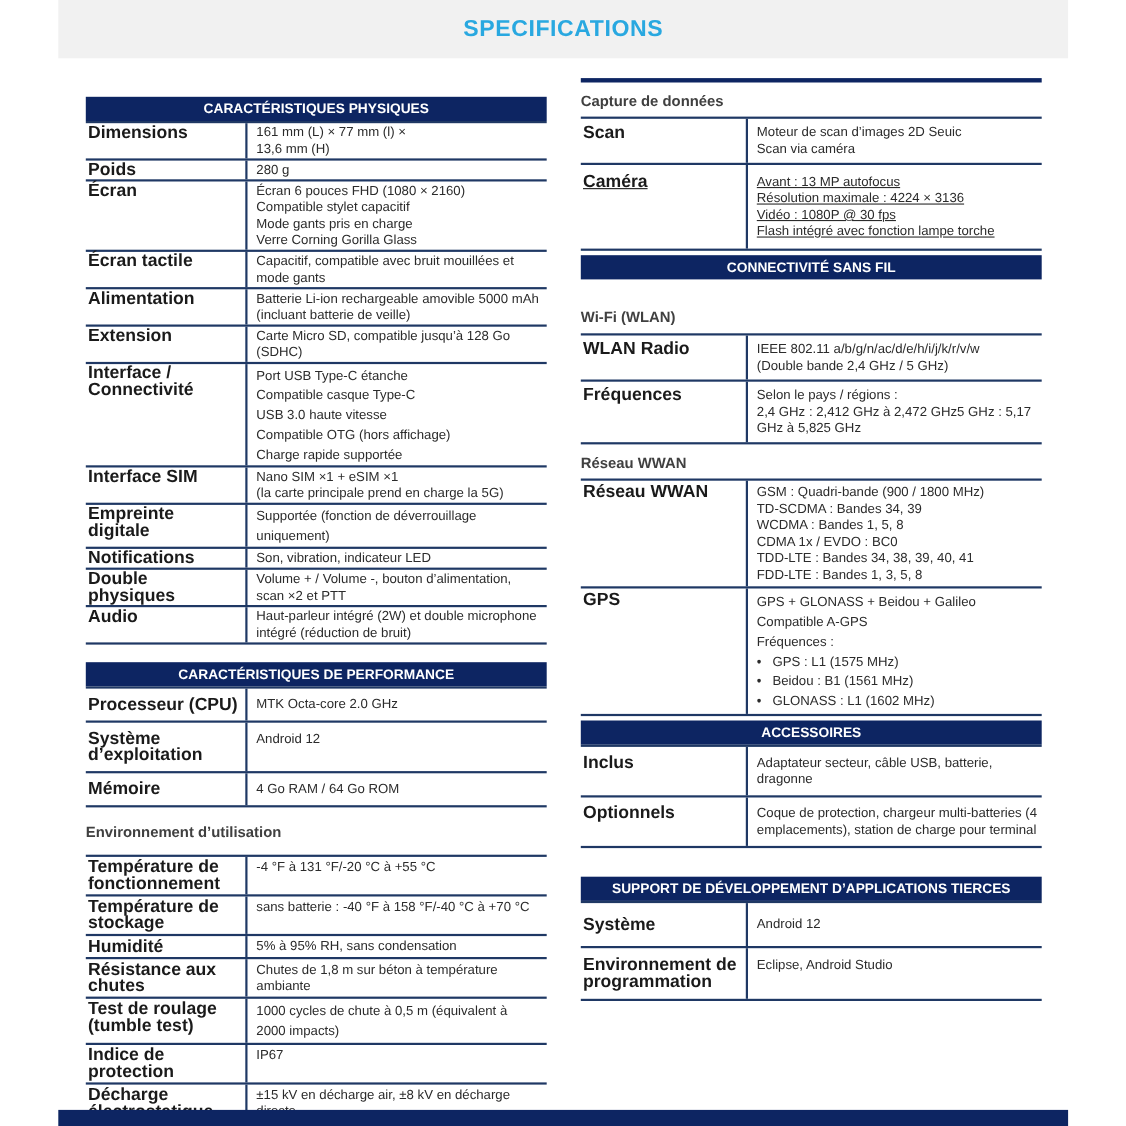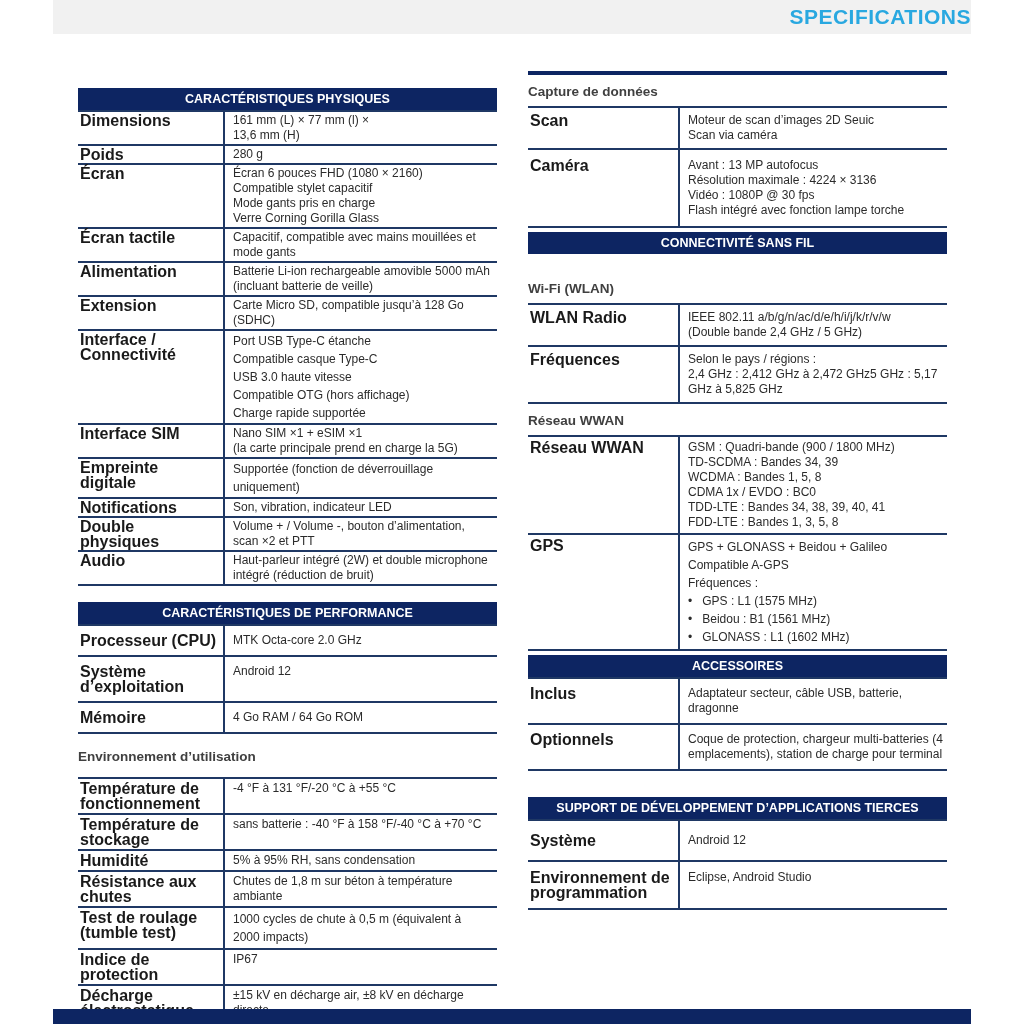--- a/index.html
+++ b/index.html
@@ -1,19 +1,19 @@
 <!DOCTYPE html>
 <html><head>
 <meta charset="utf-8">
 <style>
   html,body{margin:0;padding:0;background:#ffffff;}
   .page{position:relative;width:1024px;height:1024px;background:#ffffff;overflow:hidden;
         font-family:"Liberation Sans",sans-serif;color:#2b2b2b;}
-  .top-band{position:absolute;left:53px;top:0;width:918px;height:34px;background:#f1f1f1;
-            display:flex;align-items:center;justify-content:flex-end;}
+  .top-band{position:absolute;left:53px;top:0;width:918px;height:53px;background:#f1f1f1;
+            display:flex;align-items:center;justify-content:center;}
   .page-title{font-size:21px;font-weight:bold;color:#29a8e0;letter-spacing:.5px;}
   .footer-bar{position:absolute;left:53px;top:1009px;width:918px;height:15px;background:#0d2562;}
 
   .col{position:absolute;width:419px;}
   .col-left{left:78px;top:88px;}
   .col-right{left:528px;top:71px;}
 
   .hdr{background:#0d2562;color:#ffffff;font-weight:bold;font-size:12.5px;text-align:center;
        padding:4px 2px;line-height:14px;}
   .subtitle{color:#404040;font-weight:bold;font-size:13.5px;line-height:17px;}
@@ -26,21 +26,21 @@
        padding:0 4px 4px 8px;white-space:pre-line;}
   .val.spaced{line-height:18px;}
 
   .col-left .lbl{width:137px;}
   .col-right .lbl{width:142px;}
 
   .t-physical .lbl,.t-physical .val{padding-top:1px;padding-bottom:1px;}
   .t-perf .lbl,.t-perf .val{padding-top:7px;padding-bottom:7px;}
   .t-env .lbl,.t-env .val{padding-top:2px;padding-bottom:2px;}
   .t-capture .lbl,.t-capture .val{padding-top:5px;padding-bottom:5px;}
-  .t-capture .row-camera .lbl,.t-capture .row-camera .val{padding-top:8px;padding-bottom:8px;}
+  .t-capture .row-camera .lbl,.t-capture .row-camera .val{padding-top:8px;padding-bottom:8px;text-decoration:underline;}
   .t-wifi .lbl,.t-wifi .val{padding-top:5px;padding-bottom:5px;}
   .t-wwan .lbl,.t-wwan .val{padding-top:3px;padding-bottom:3px;}
   .t-acc .lbl,.t-acc .val{padding-top:7px;padding-bottom:7px;}
   .t-dev .lbl,.t-dev .val{padding-top:12px;padding-bottom:12px;}
   .t-dev .row-env .lbl,.t-dev .row-env .val{padding-top:8px;padding-bottom:8px;}
 
   .mt-16{margin-top:16px;} .mt-14{margin-top:14px;} .mt-12{margin-top:12px;}
   .mt-10{margin-top:26px;} .mt-8{margin-top:8px;} .mt-6{margin-top:6px;} .mt-4{margin-top:4px;}
   .top-rule{height:4px;background:#0d2562;}
 </style>
@@ -68,21 +68,21 @@
       </div>
       <div class="row">
         <div class="lbl">Écran</div>
         <div class="val">Écran 6 pouces FHD (1080 × 2160)
 Compatible stylet capacitif
 Mode gants pris en charge
 Verre Corning Gorilla Glass</div>
       </div>
       <div class="row">
         <div class="lbl">Écran tactile</div>
-        <div class="val">Capacitif, compatible avec mains mouillées et mode gants</div>
+        <div class="val">Capacitif, compatible avec bruit mouillées et mode gants</div>
       </div>
       <div class="row">
         <div class="lbl">Alimentation</div>
         <div class="val">Batterie Li-ion rechargeable amovible 5000 mAh (incluant batterie de veille)</div>
       </div>
       <div class="row">
         <div class="lbl">Extension</div>
         <div class="val">Carte Micro SD, compatible jusqu’à 128 Go (SDHC)</div>
       </div>
       <div class="row">

